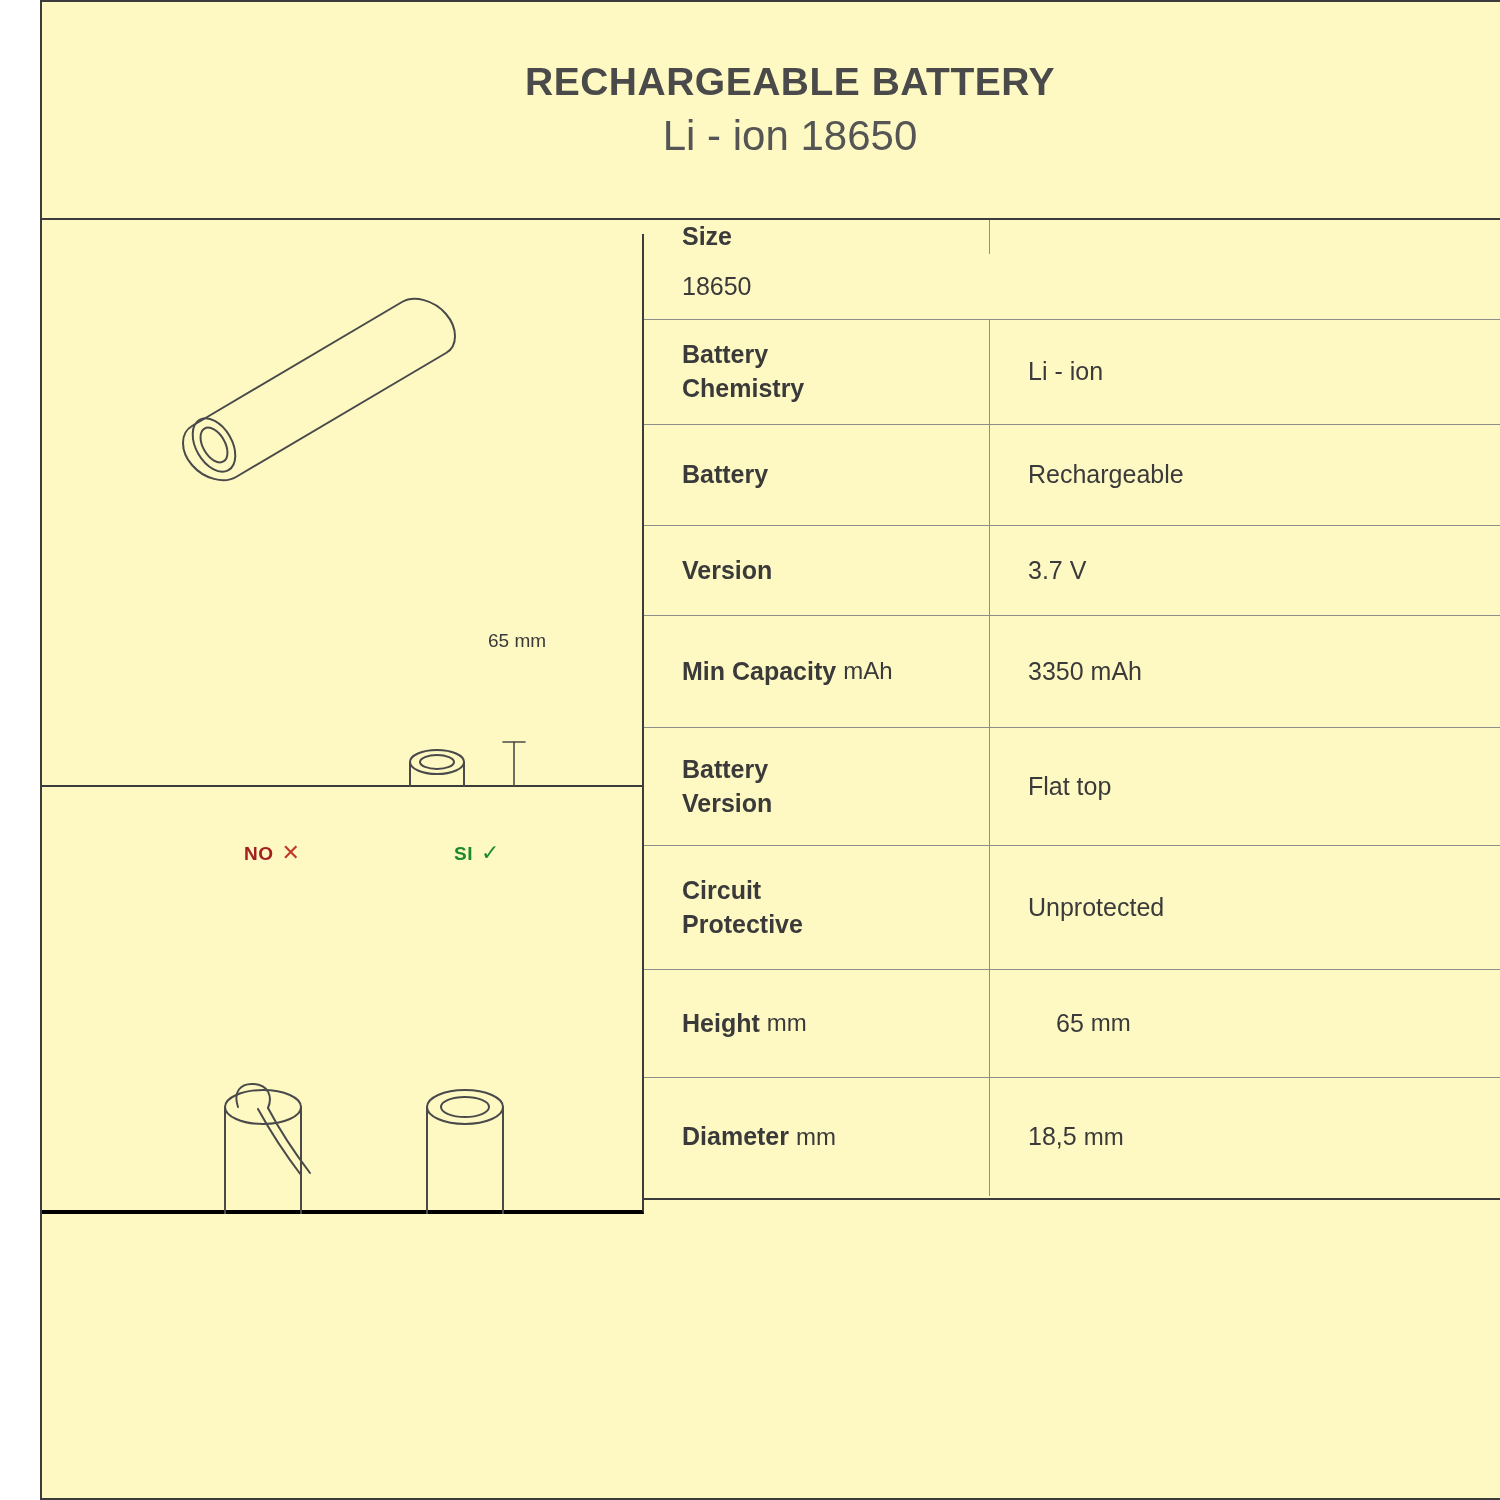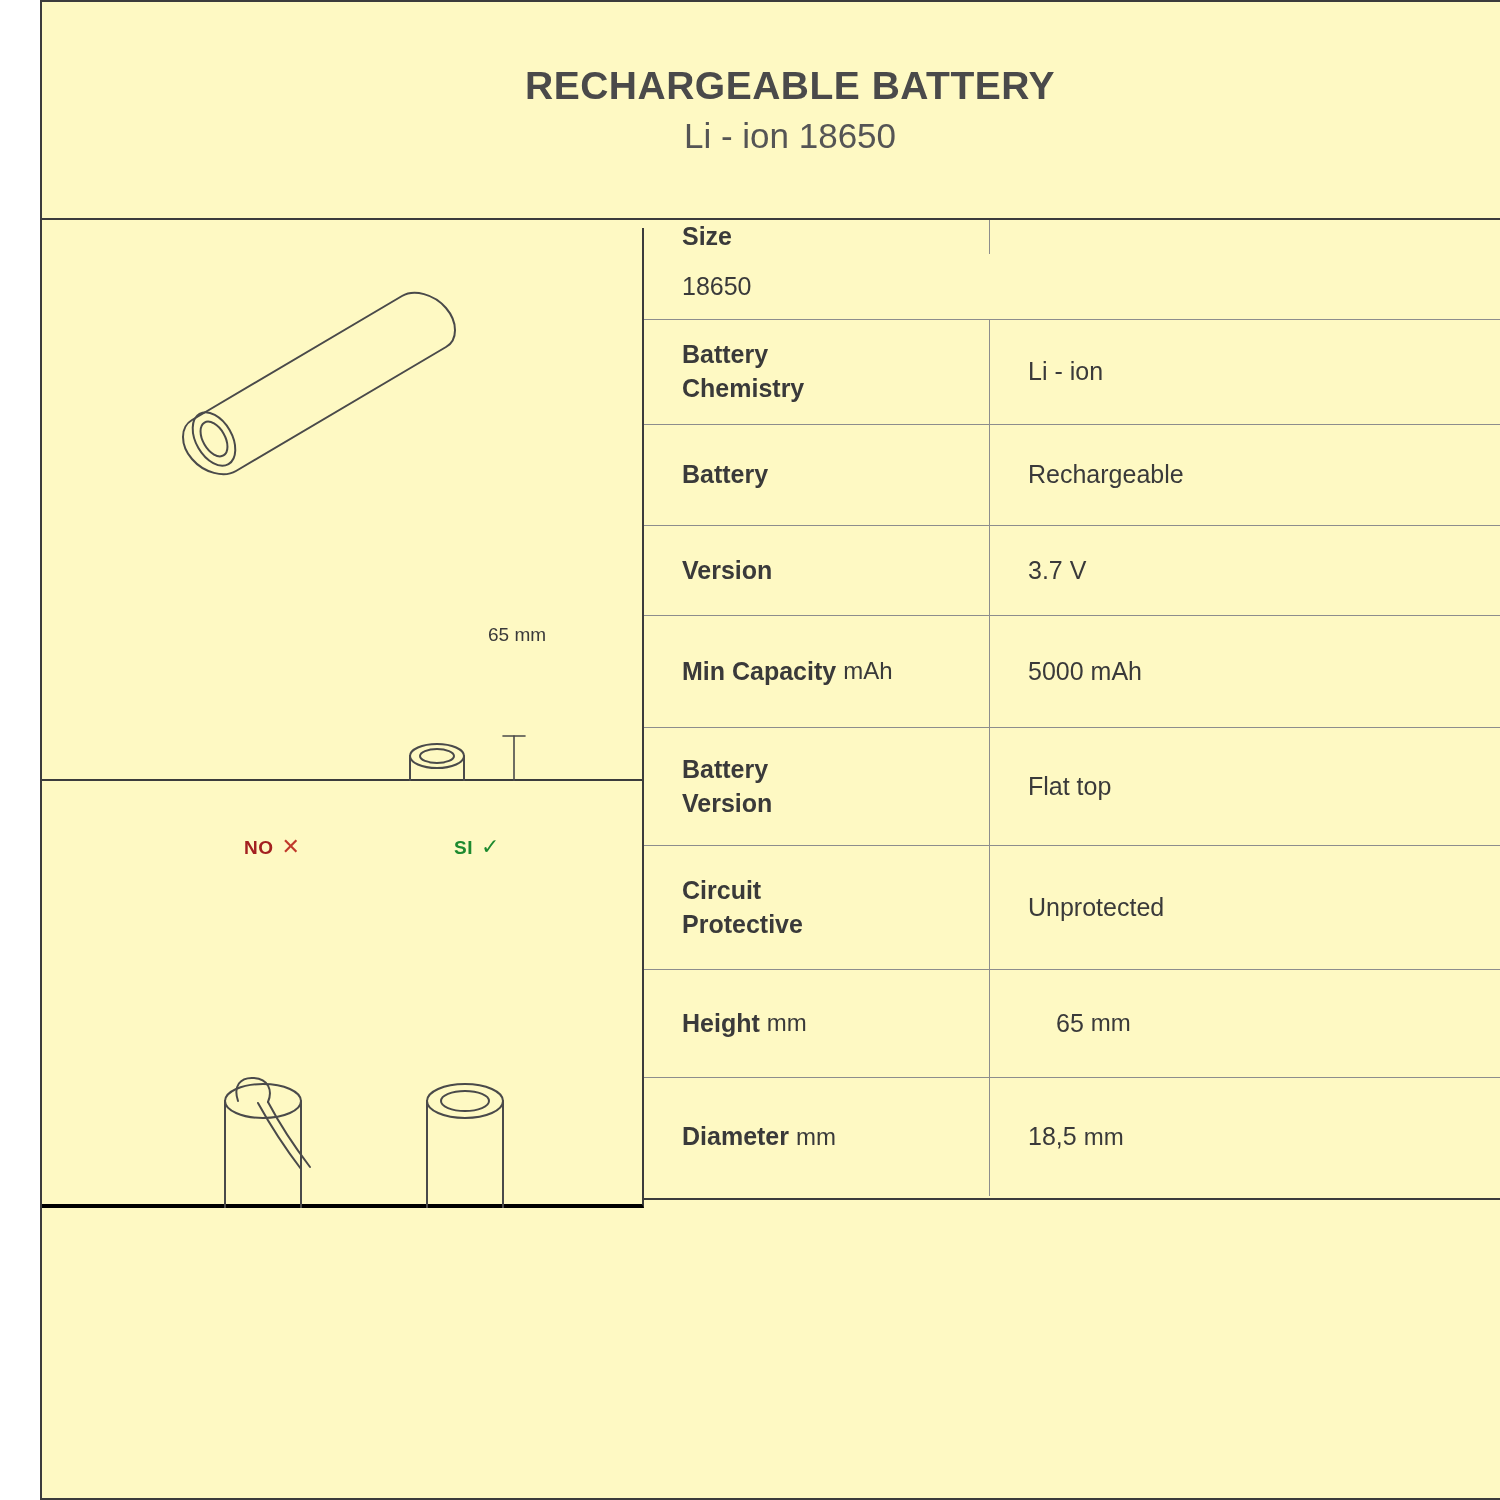--- a/index.html
+++ b/index.html
@@ -40,32 +40,32 @@
   }
   .title {
     font-size: 39px;
     font-weight: bold;
     letter-spacing: 0.5px;
     color: #4a4a4a;
     margin: 0 0 8px 0;
     text-align: center;
   }
   .subtitle {
-    font-size: 35px;
+    font-size: 42px;
     font-weight: normal;
     color: #555;
     margin: 0;
     text-align: center;
   }
 
   
   .left-col {
     position: absolute;
     left: 0;
-    top: 226px;
+    top: 232px;
     width: 530px;
     height: 980px;
   }
   .panel-top {
     position: absolute;
     left: 0;
     top: 0;
     width: 602px;
     height: 553px;
     border-right: 2px solid #3c3c3c;
@@ -258,21 +258,21 @@
           <span>3.7 V</span>
         </div>
     </div>
 
     <div class="row" style="height:112px;">
       <div class="cell-label">
         <span>Min Capacity</span>
           <span class="unit">mAh</span>
       </div>
       <div class="cell-value">
-          <span>5000 mAh</span>
+          <span>3350 mAh</span>
         </div>
     </div>
 
     <div class="row" style="height:118px;">
       <div class="cell-label two-line">Battery
 Version</div>
       <div class="cell-value">
           <span>Flat top</span>
         </div>
     </div>

